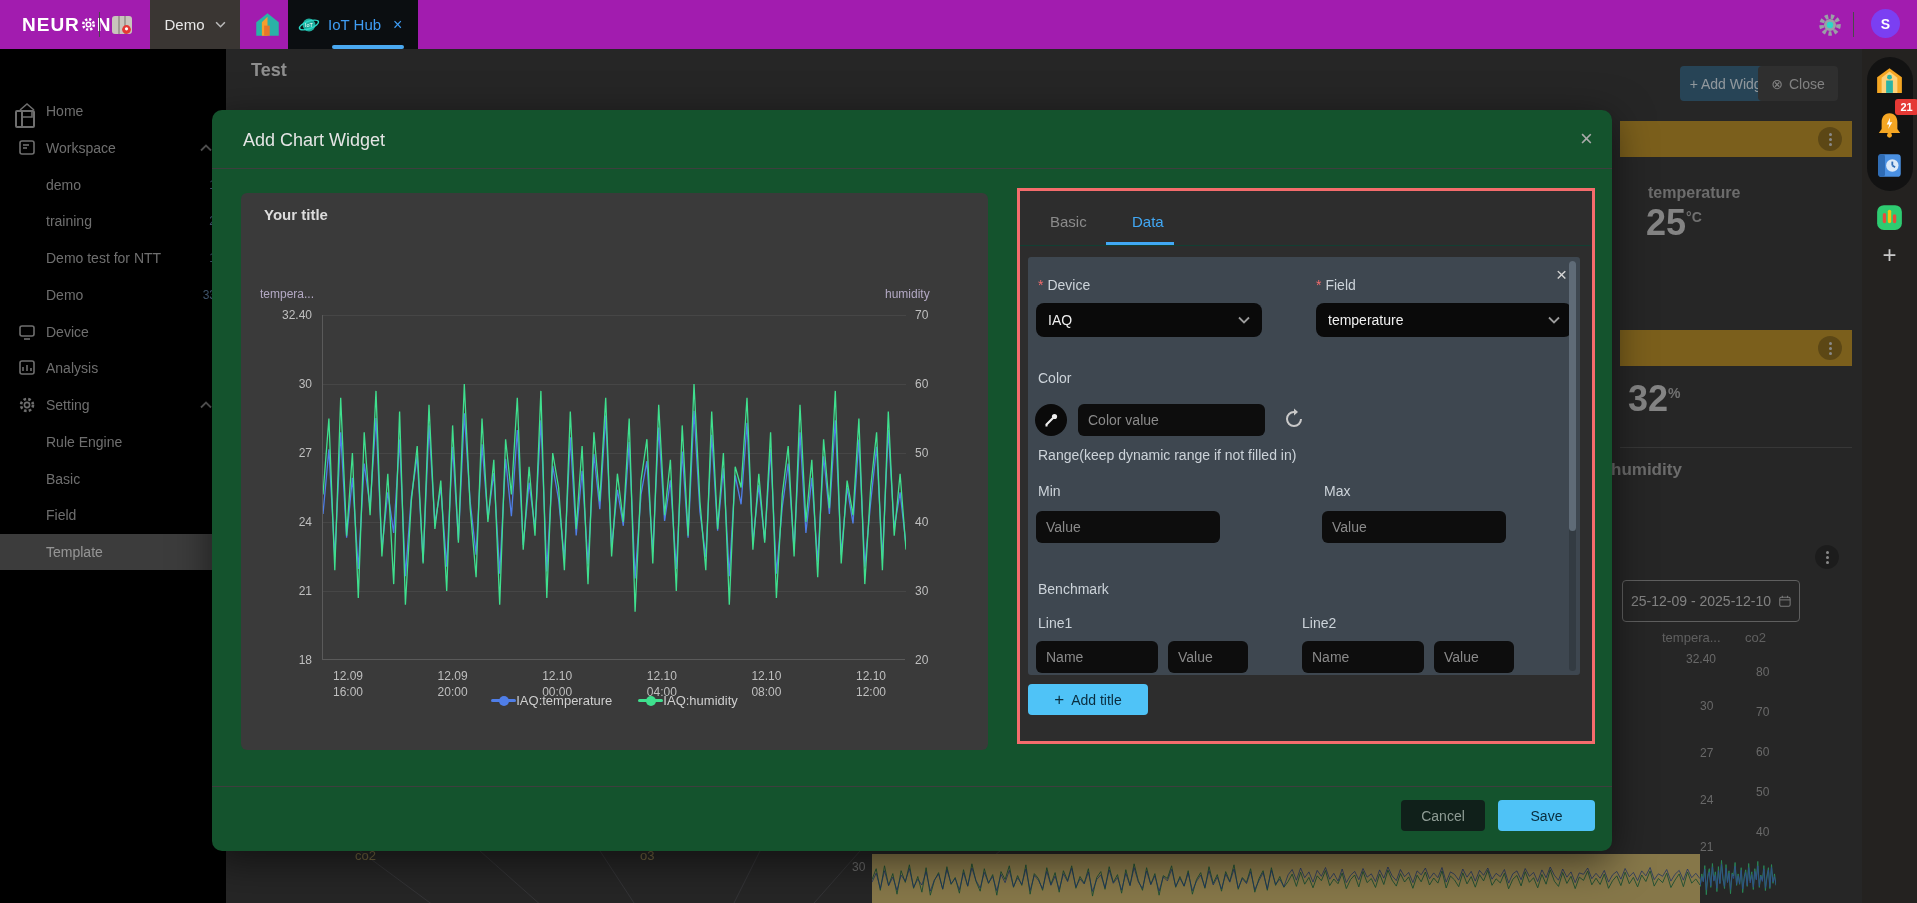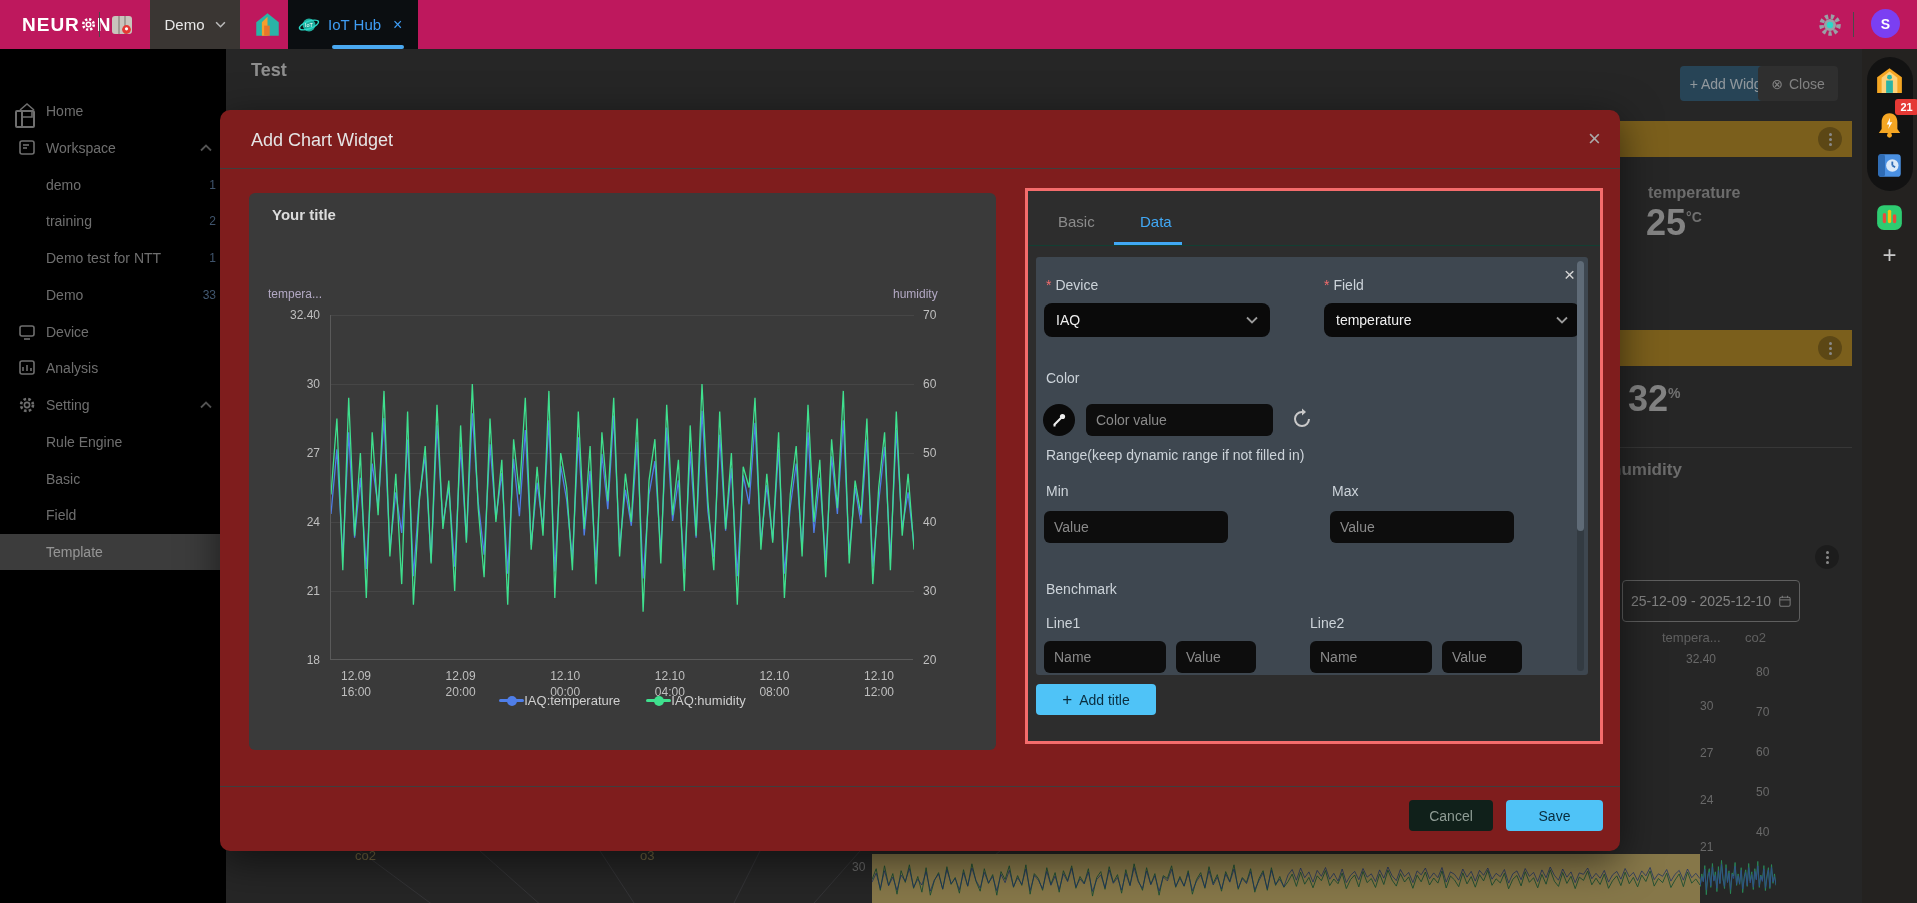--- a/index.html
+++ b/index.html
@@ -2,21 +2,21 @@
 <html><head>
 <meta charset="utf-8">
 <style>
   * { margin:0; padding:0; box-sizing:border-box; }
   html,body { width:1917px; height:903px; background:#3e3e3e; overflow:hidden;
     font-family:"Liberation Sans", sans-serif; }
   .abs { position:absolute; }
   #stage { position:relative; width:1917px; height:903px; }
 
   
-  #topbar { left:0; top:0; width:1917px; height:49px; background:#be185d; z-index:20; }
+  #topbar { left:0; top:0; width:1917px; height:49px; background:#a21caf; z-index:20; }
   #brand { left:22px; top:0; height:49px; display:flex; align-items:center; gap:1px;
     color:#fff; font-weight:bold; font-size:19px; letter-spacing:1px; }
   #brand-divider { left:99px; top:12px; width:1px; height:25px; background:#4a4a4a; }
   #ws-block { left:150px; top:0; width:90px; height:49px; background:#3a3633; display:flex;
     align-items:center; justify-content:center; gap:10px; color:#e8e8e8; font-size:15px; cursor:pointer; }
   #home-tile { left:246px; top:0; width:42px; height:49px; display:flex; align-items:center; justify-content:center; }
   #iot-tab { left:288px; top:0; width:130px; height:49px; background:#0b0e11; display:flex;
     align-items:center; gap:8px; padding-left:10px; color:#3f9df5; font-size:15px; }
   #tab-underline { left:332px; top:45px; width:72px; height:4px; border-radius:2px; background:#4aa8f0; }
   #gear-top { left:1818px; top:13px; width:24px; height:24px; cursor:pointer; }
@@ -55,21 +55,21 @@
     color:#d0d0d0; font-size:14px; display:flex; align-items:center; gap:8px; padding:0 8px; z-index:1; }
   .mini-tick { position:absolute; color:#a8a8a8; font-size:12px; z-index:1; }
   .mini-leg { position:absolute; color:#9a9a9a; font-size:13px; z-index:1; }
   #tan-band { left:872px; top:854px; width:828px; height:49px; background:#d9c176; z-index:1; }
   .radar-lab { position:absolute; color:#b8a468; font-size:13px; z-index:1; }
 
   
   #overlay { left:0; top:49px; width:1862px; height:854px; background:rgba(0,0,0,.38); z-index:4; pointer-events:none; }
 
   
-  #modal { left:220px; top:110px; width:1400px; height:741px; background:#7f1d1d; border-radius:10px;
+  #modal { left:212px; top:110px; width:1400px; height:741px; background:#14532d; border-radius:10px;
     box-shadow:0 10px 40px rgba(0,0,0,.55); z-index:10; }
   #modal-title { left:31px; top:20px; font-size:18px; color:#e5e5e5; }
   #modal-close { left:1368px; top:18px; font-size:22px; color:#aaa; cursor:pointer; line-height:1; }
   #modal-hdiv { left:0; top:58px; width:1400px; height:1px; background:#3e3e3e; }
   #modal-fdiv { left:0; top:676px; width:1400px; height:1px; background:#3e3e3e; }
   .fbtn { position:absolute; top:690px; height:31px; border-radius:4px; font-size:14px; border:none;
     cursor:pointer; font-family:"Liberation Sans",sans-serif; }
   #cancel-btn { left:1189px; width:84px; background:#10201a; color:#8f9c95; }
   #save-btn { left:1286px; width:97px; background:#4fc3f7; color:#082c3d; }
 

